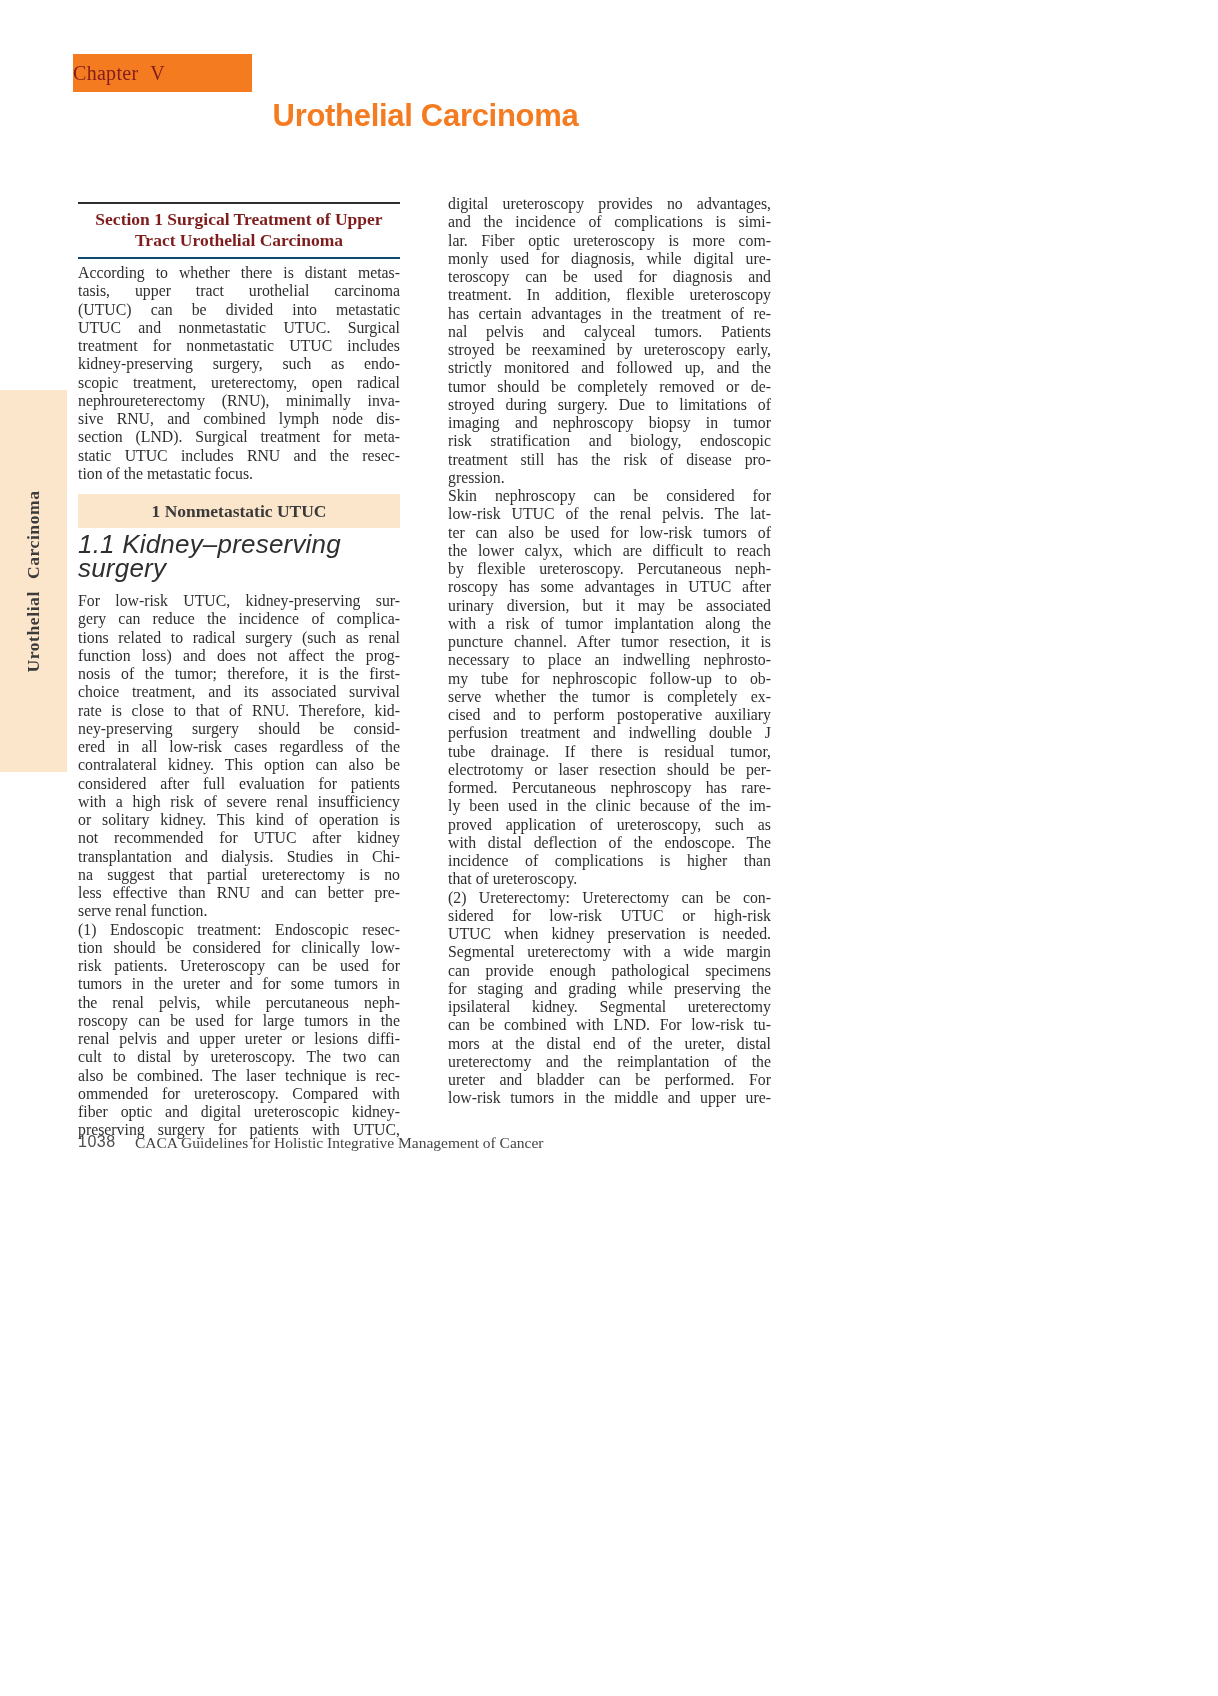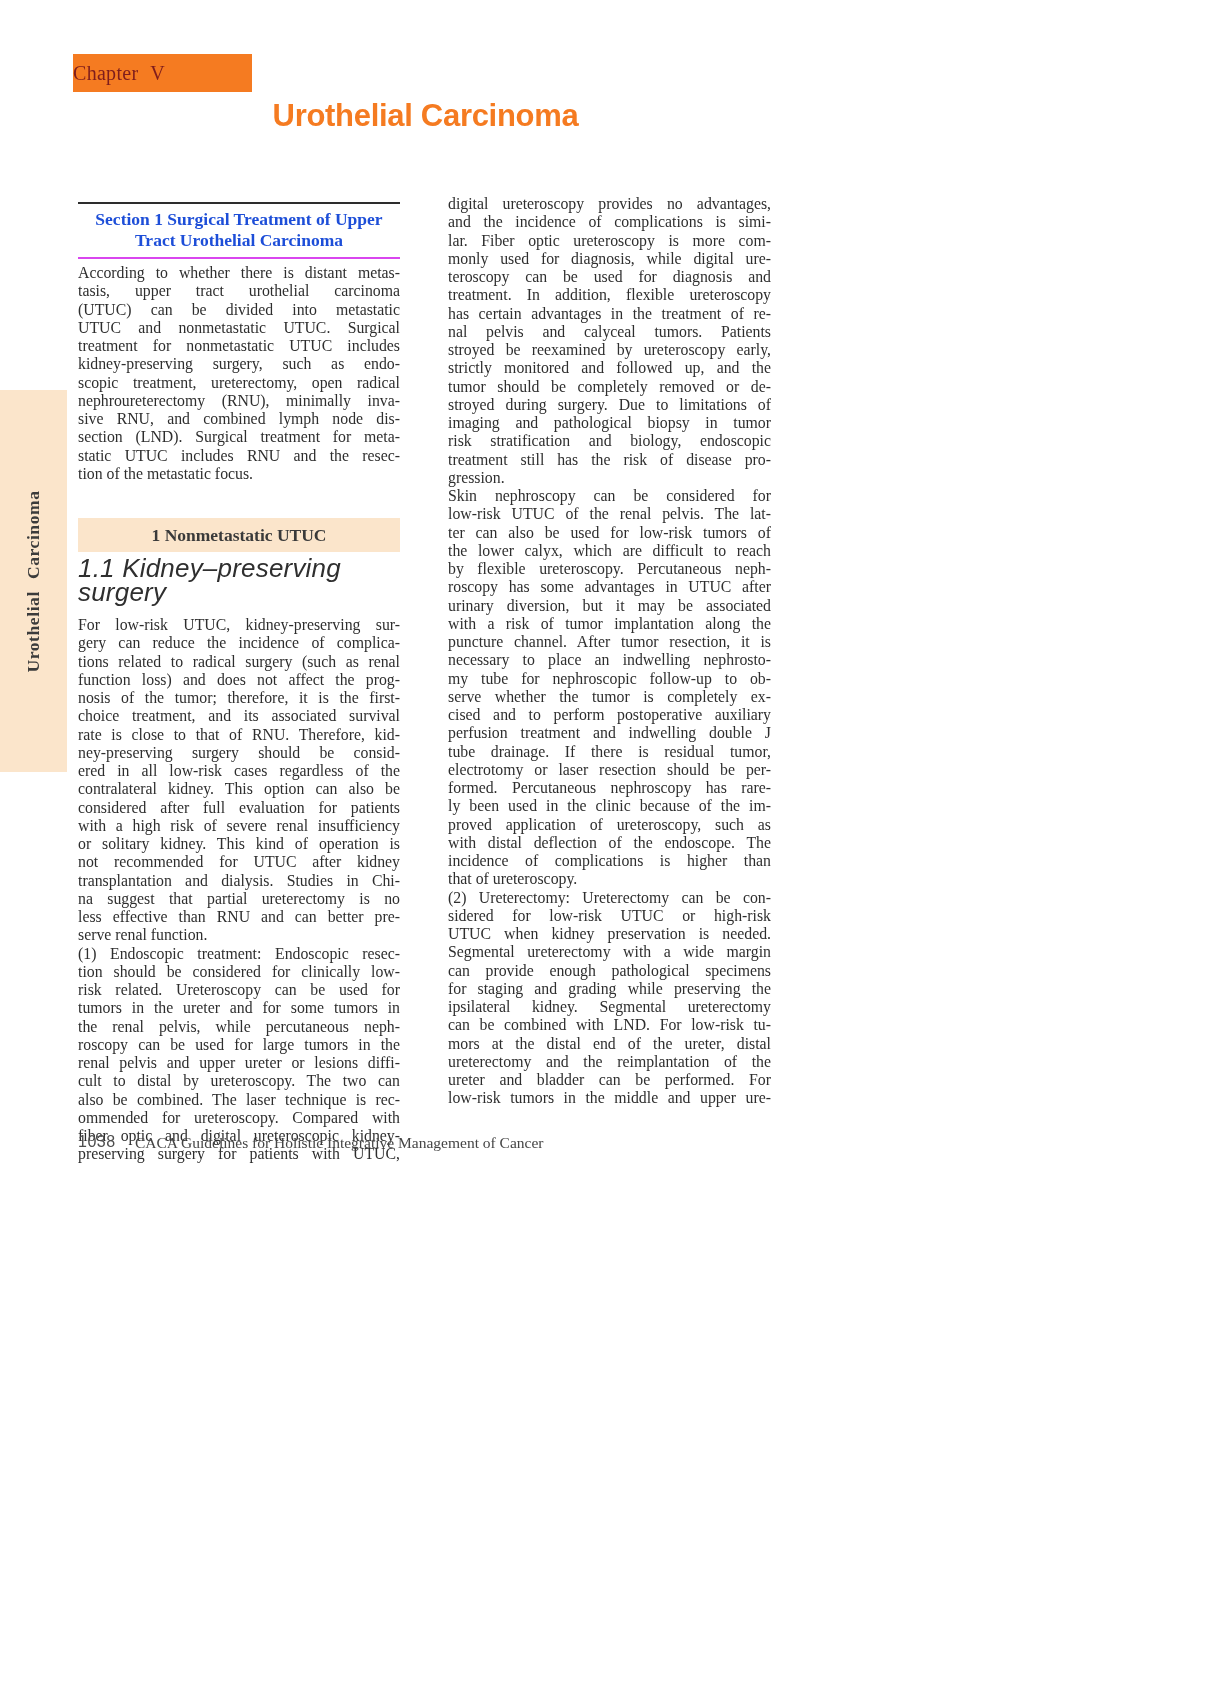--- a/index.html
+++ b/index.html
@@ -34,33 +34,33 @@
   .sidebar-tab .vtext{
     transform:rotate(-90deg);white-space:nowrap;
     font-family:"Liberation Serif",serif;font-size:17.5px;font-weight:600;
     color:#3b3b3b;letter-spacing:0.6px;word-spacing:7px;
   }
   
   .col{position:absolute;width:322px;}
   .col-left{left:78px;top:202px;}
   .col-right{left:448px;top:195px;width:323px;}
   .section-heading{
-    border-top:2px solid #2d2d2d;border-bottom:2px solid #d946ef;
+    border-top:2px solid #2d2d2d;border-bottom:2px solid #0c4a6e;
     padding:5px 0 6px 0;text-align:center;
-    font-weight:700;font-size:17.5px;line-height:21px;color:#1d4ed8;
+    font-weight:700;font-size:17.5px;line-height:21px;color:#7f1d1d;
   }
   .para{margin:0;}
   .para.first{margin-top:5px;}
   .ln{
     text-align:justify;text-align-last:justify;text-justify:inter-word;
     font-size:15.8px;height:18.25px;overflow:hidden;white-space:nowrap;
   }
   .ln.end{text-align-last:left;}
   .band-heading{
-    margin-top:35px;background:var(--peach,#fbe5cb);height:34px;
+    margin-top:11px;background:var(--peach,#fbe5cb);height:34px;
     line-height:34px;text-align:center;
     font-size:17.5px;font-weight:600;color:#3a3a3a;
   }
   .subheading{
     margin-top:4px;font-family:"Liberation Sans",sans-serif;
     font-size:26px;line-height:24px;font-weight:400;color:#2f2f2f;
     letter-spacing:0.2px;
     font-style:italic;
   }
   .para.after-sub{margin-top:12px;}
@@ -127,21 +127,21 @@
       <div class="ln">or solitary kidney. This kind of operation is</div>
       <div class="ln">not recommended for UTUC after kidney</div>
       <div class="ln">transplantation and dialysis. Studies in Chi-</div>
       <div class="ln">na suggest that partial ureterectomy is no</div>
       <div class="ln">less effective than RNU and can better pre-</div>
       <div class="ln end">serve renal function.</div>
     </div>
   <div class="para">
       <div class="ln">(1) Endoscopic treatment: Endoscopic resec-</div>
       <div class="ln">tion should be considered for clinically low-</div>
-      <div class="ln">risk related. Ureteroscopy can be used for</div>
+      <div class="ln">risk patients. Ureteroscopy can be used for</div>
       <div class="ln">tumors in the ureter and for some tumors in</div>
       <div class="ln">the renal pelvis, while percutaneous neph-</div>
       <div class="ln">roscopy can be used for large tumors in the</div>
       <div class="ln">renal pelvis and upper ureter or lesions diffi-</div>
       <div class="ln">cult to distal by ureteroscopy. The two can</div>
       <div class="ln">also be combined. The laser technique is rec-</div>
       <div class="ln">ommended for ureteroscopy. Compared with</div>
       <div class="ln">fiber optic and digital ureteroscopic kidney-</div>
       <div class="ln">preserving surgery for patients with UTUC,</div>
     </div>
@@ -154,21 +154,21 @@
       <div class="ln">lar. Fiber optic ureteroscopy is more com-</div>
       <div class="ln">monly used for diagnosis, while digital ure-</div>
       <div class="ln">teroscopy can be used for diagnosis and</div>
       <div class="ln">treatment. In addition, flexible ureteroscopy</div>
       <div class="ln">has certain advantages in the treatment of re-</div>
       <div class="ln">nal pelvis and calyceal tumors. Patients</div>
       <div class="ln">stroyed be reexamined by ureteroscopy early,</div>
       <div class="ln">strictly monitored and followed up, and the</div>
       <div class="ln">tumor should be completely removed or de-</div>
       <div class="ln">stroyed during surgery. Due to limitations of</div>
-      <div class="ln">imaging and pathological biopsy in tumor</div>
+      <div class="ln">imaging and nephroscopy biopsy in tumor</div>
       <div class="ln">risk stratification and biology, endoscopic</div>
       <div class="ln">treatment still has the risk of disease pro-</div>
       <div class="ln end">gression.</div>
     </div>
   <div class="para">
       <div class="ln">Skin nephroscopy can be considered for</div>
       <div class="ln">low-risk UTUC of the renal pelvis. The lat-</div>
       <div class="ln">ter can also be used for low-risk tumors of</div>
       <div class="ln">the lower calyx, which are difficult to reach</div>
       <div class="ln">by flexible ureteroscopy. Percutaneous neph-</div>

